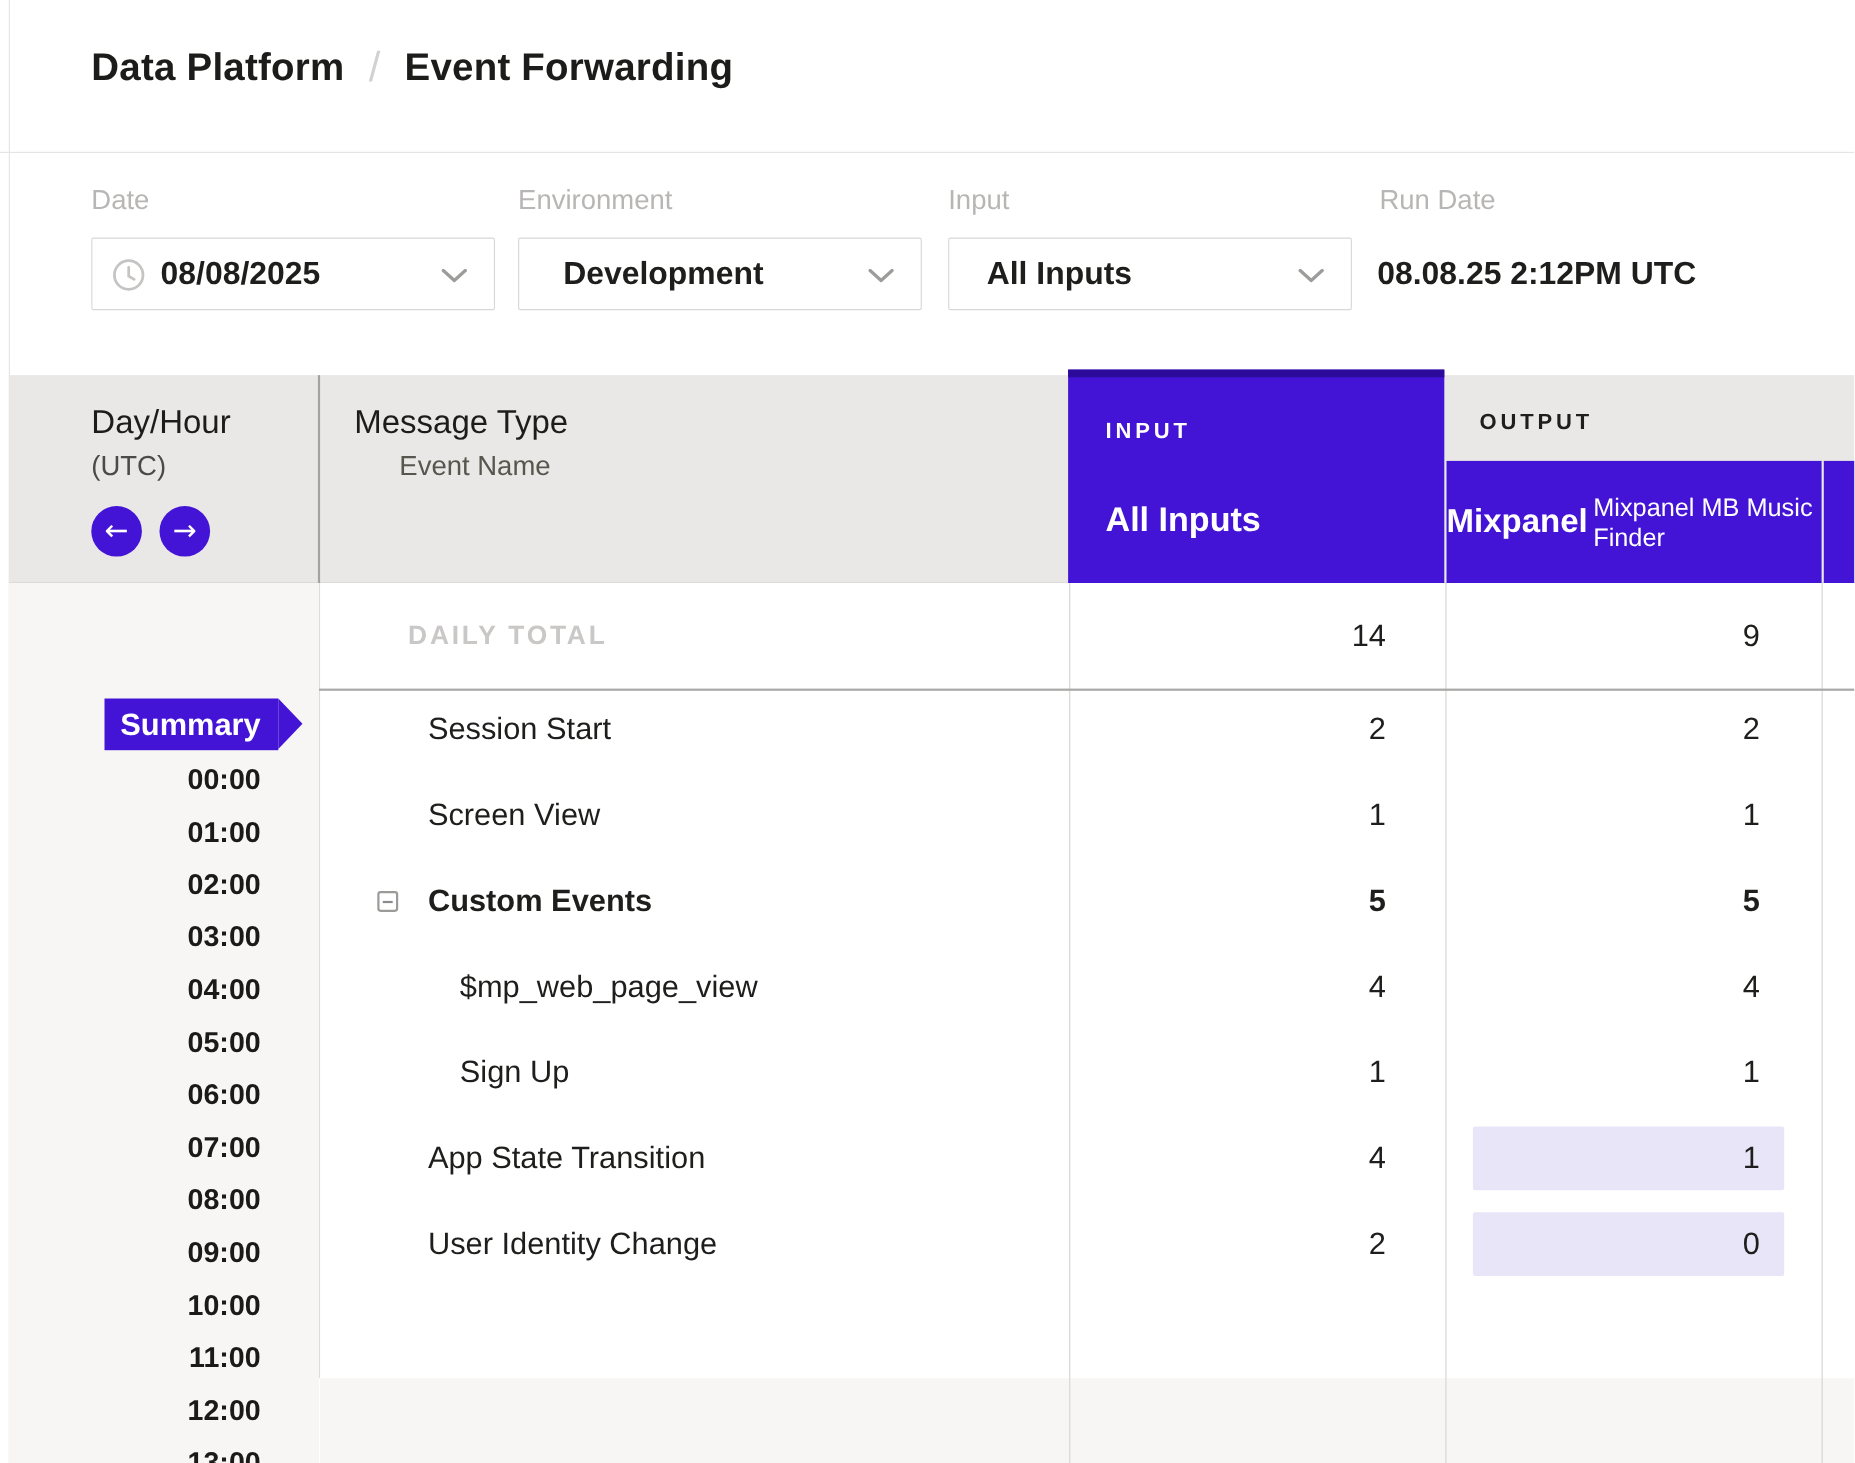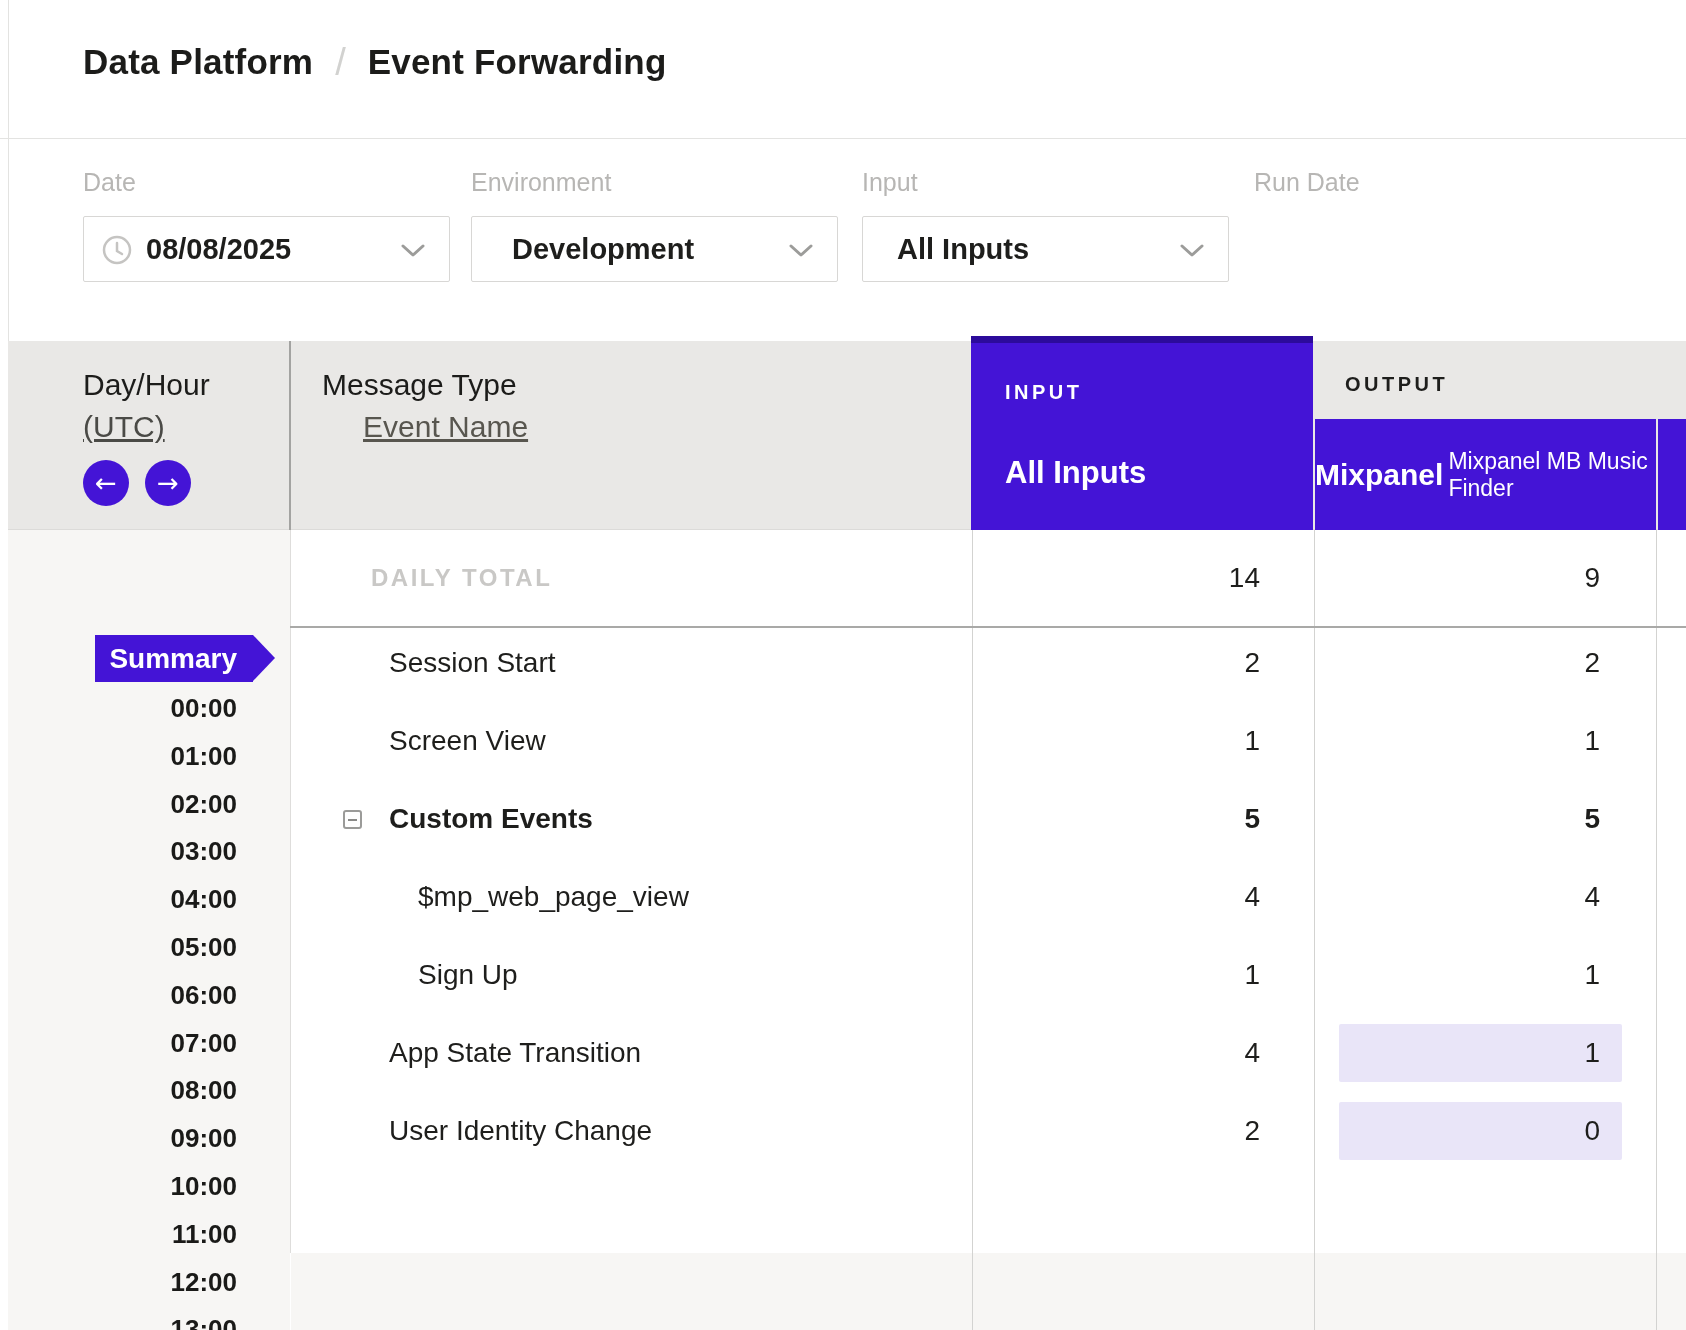--- a/index.html
+++ b/index.html
@@ -28,21 +28,21 @@
     display:flex; align-items:center;
   }
   .filter-value { font-size:29px; font-weight:700; color:#1e1e1c; }
   .chev { position:absolute; right:24px; top:27px; }
   .run-date-value { top:233px; left:1252px; font-size:29px; font-weight:700; }
 
   
   .band { left:8px; top:341px; width:1678px; height:189px; background:#e9e8e6; border-bottom:1px solid #dcdbd9; }
   .band-divider { left:289px; top:341px; width:2px; height:189px; background:#a3a3a1; }
   .h-title { font-size:30px; font-weight:400; color:#1c1c1a; }
-  .h-sub { font-size:30px; color:#4a4a46;text-decoration:underline; }
+  .h-sub { font-size:25px; color:#4a4a46; }
   .nav-btn {
     width:46px; height:46px; border-radius:50%; background:#4414d6; border:none;
     color:#fff; font-size:26px; line-height:46px; text-align:center; cursor:pointer;
     font-family:"DejaVu Sans",sans-serif; padding:0;
   }
   .event-name { color:#58564f; }
 
   .input-box {
     left:971px; top:336px; width:342px; height:194px;
     background:#4414d6; border-top:7px solid #2c0b9b; color:#fff;
@@ -146,20 +146,21 @@
   <div class="abs filter-box" style="left:862px;">
     <span class="filter-value" style="margin-left:34px;">All Inputs</span>
     <span class="chev">
       <svg width="24" height="14" viewBox="0 0 24 14">
           <polyline points="2,2 12,11 22,2" fill="none" stroke="#9c9c9a" stroke-width="3" stroke-linecap="round" stroke-linejoin="round"></polyline>
         </svg>
     </span>
   </div>
 
   <div class="abs filter-label" style="left:1254px;">Run Date</div>
+  <div class="abs run-date-value">08.08.25 2:12PM UTC</div>
 
   <div class="abs band"></div>
   <div class="abs band-divider"></div>
 
   <div class="abs h-title" style="left:83px; top:368px;">Day/Hour</div>
   <div class="abs h-sub" style="left:83px; top:410px;">(UTC)</div>
   <button class="abs nav-btn" style="left:83px; top:460px;">←</button>
   <button class="abs nav-btn" style="left:145px; top:460px;">→</button>
 
   <div class="abs h-title" style="left:322px; top:368px;">Message Type</div>

